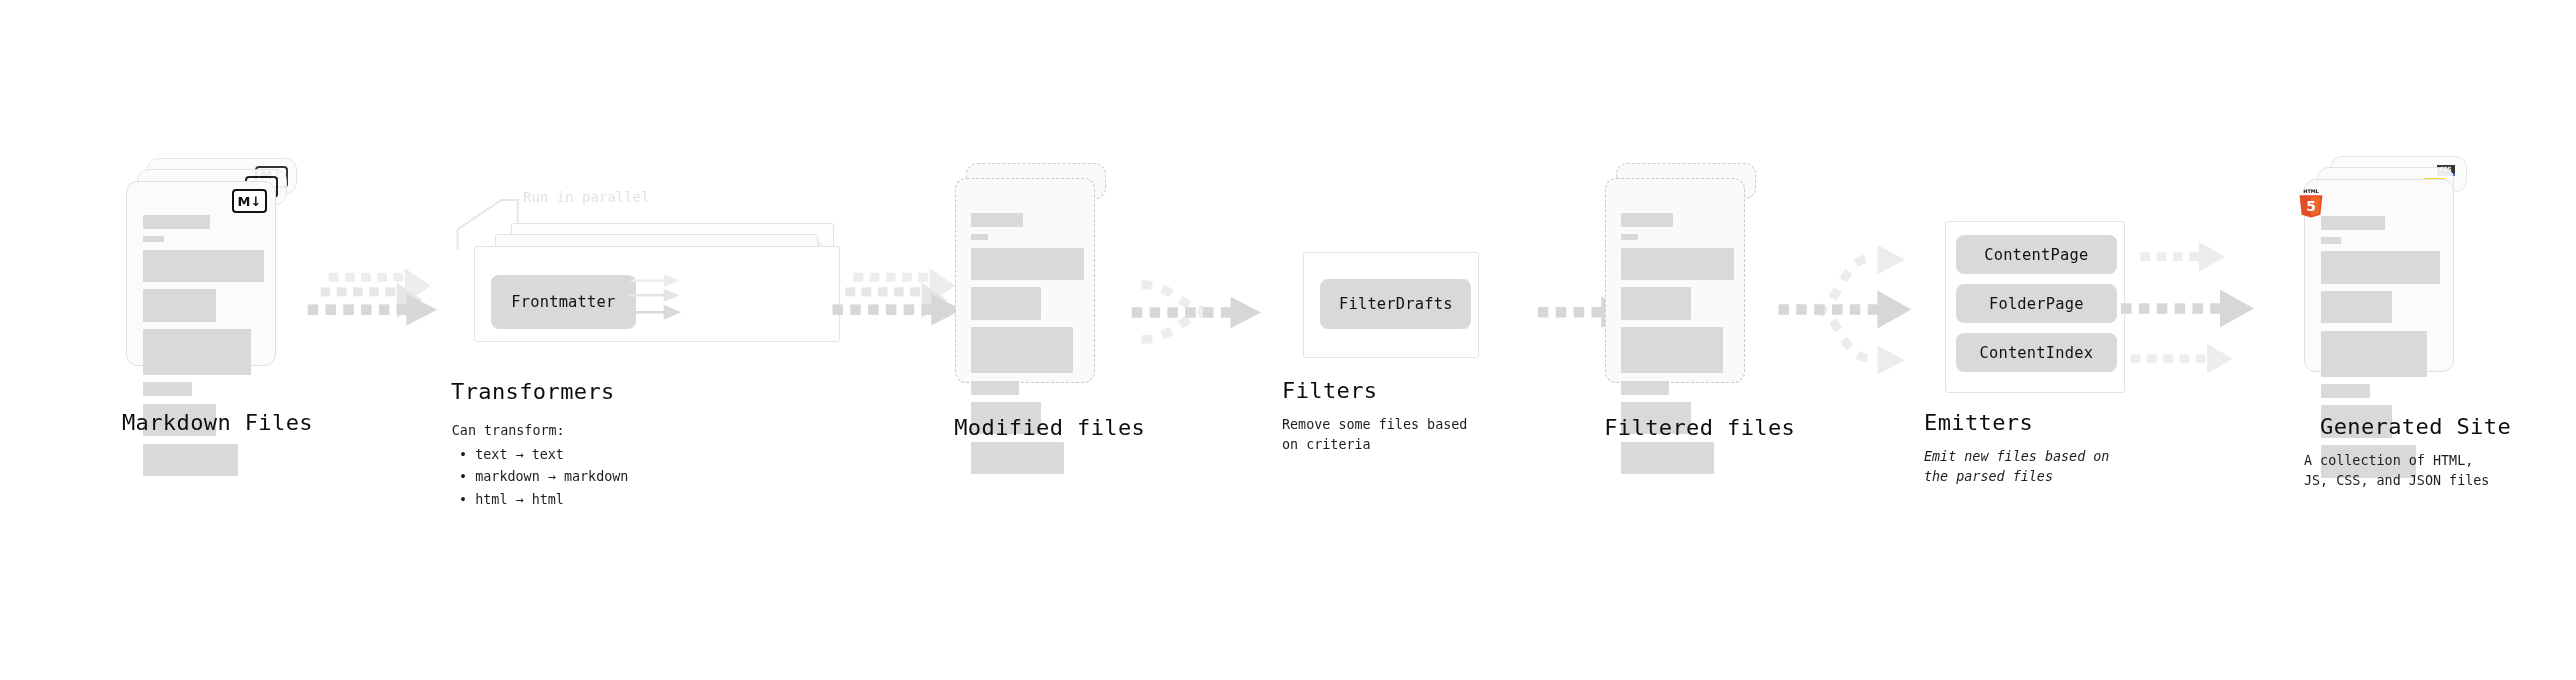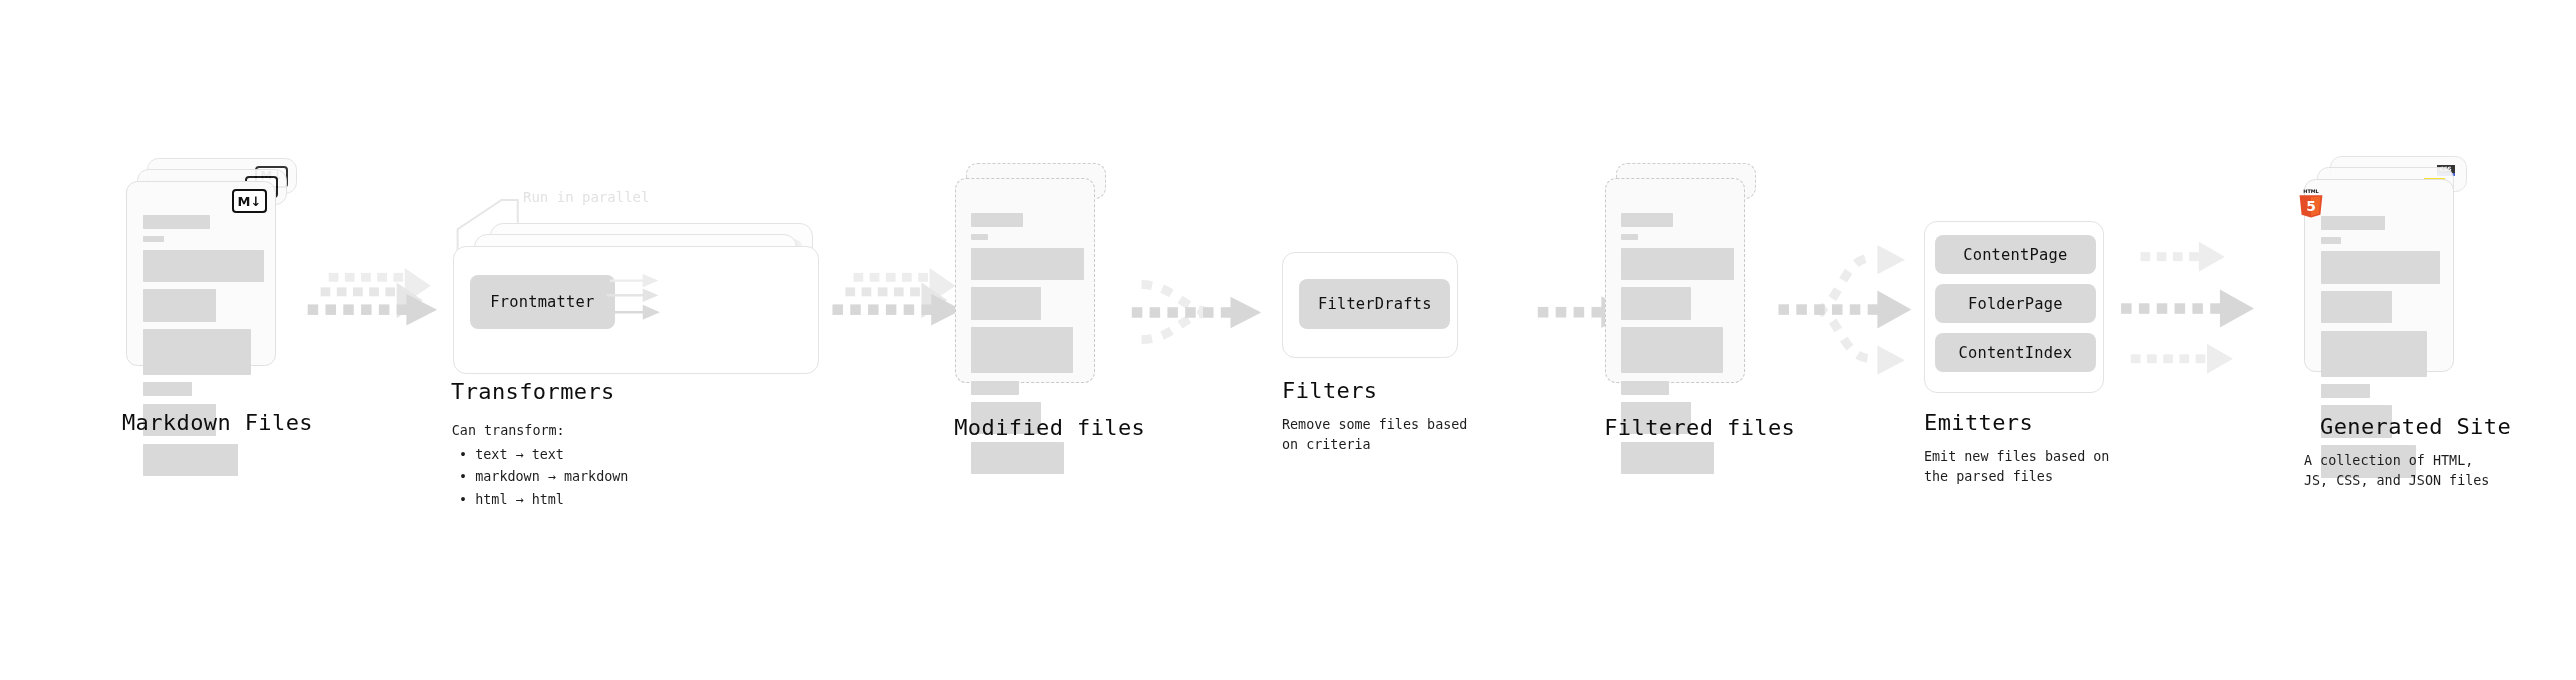--- a/index.html
+++ b/index.html
@@ -47,23 +47,24 @@
     font-family:"DejaVu Sans","Liberation Sans",sans-serif;font-weight:bold;
     border-bottom:3.3px solid #2244cc;line-height:8.1px;
   }
   .js-badge{background:#f7df1e;}
   .html5-badge{position:relative;}
 
   
   .group{
     position:absolute;
     border:1.6px solid #e3e3e3;
-    border-radius:13px;
+    border-radius:3px;
     background:#ffffff;
     box-sizing:border-box;
+    margin-left:21px;
   }
   .group.ghost{background:#fdfdfd;}
   .pill{
     position:absolute;
     background:#d9d9d9;
     border-radius:8.1px;
     display:flex;align-items:center;justify-content:center;
     font-size:15.4px;color:#111;letter-spacing:0.2px;
     box-sizing:border-box;
   }
@@ -165,21 +166,21 @@
 
     <div class="group ghost" style="left:39px;top:36px;width:323px;height:98px;">
       <div class="pill ghost2" style="left:32.5px;top:14.6px;width:124px;height:49px;"></div>
       <div class="pill ghost2" style="left:187px;top:14.6px;width:124px;height:49px;"></div>
     </div>
     <div class="group ghost" style="left:23px;top:47px;width:323px;height:98px;">
       <div class="pill ghost" style="left:32.5px;top:14.6px;width:124px;height:49px;"></div>
       <div class="pill ghost" style="left:187px;top:14.6px;width:124px;height:49px;"></div>
     </div>
 
-    <div class="group" style="left:1.6px;top:59px;width:366px;height:128px;">
+    <div class="group" style="left:1.6px;top:59px;width:366px;height:96px;">
       <div class="pill" style="left:16.3px;top:28px;width:145px;height:54px;">
         <span>Frontmatter</span>
       </div>
 
       <svg class="arrow" style="left:151px;top:23px;" width="60" height="65" viewBox="0 0 74 80">
         <g stroke="#ececec" stroke-width="3" fill="#ececec">
           <line x1="6" y1="13" x2="50" y2="13"></line>
             <polygon points="48,7 62,13 48,19"></polygon>
         </g>
         <g stroke="#e4e4e4" stroke-width="3" fill="#e4e4e4">
@@ -335,21 +336,21 @@
         <span>ContentPage</span>
       </div>
       <div class="pill" style="left:9.8px;top:62px;width:161px;height:39px;">
         <span>FolderPage</span>
       </div>
       <div class="pill" style="left:9.8px;top:111px;width:161px;height:39px;">
         <span>ContentIndex</span>
       </div>
     </div>
     <div class="title" style="left:0px;top:189px;">Emitters</div>
-    <div class="subtitle" style="left:0px;top:226px;">Emit new files based on
+    <div class="subtitle" style="left:0px;top:226px;font-style:italic;">Emit new files based on
 the parsed files</div>
   </div>
 
   <div class="arrow" style="left:2119px;top:236px;">
     <svg width="163" height="154" viewBox="0 0 200 190">
       <g fill="#ededed">
         <rect x="26" y="20" width="12" height="11"></rect>
           <rect x="46" y="20" width="12" height="11"></rect>
         <rect x="66" y="20" width="12" height="11"></rect>
           <rect x="86" y="20" width="12" height="11"></rect>

